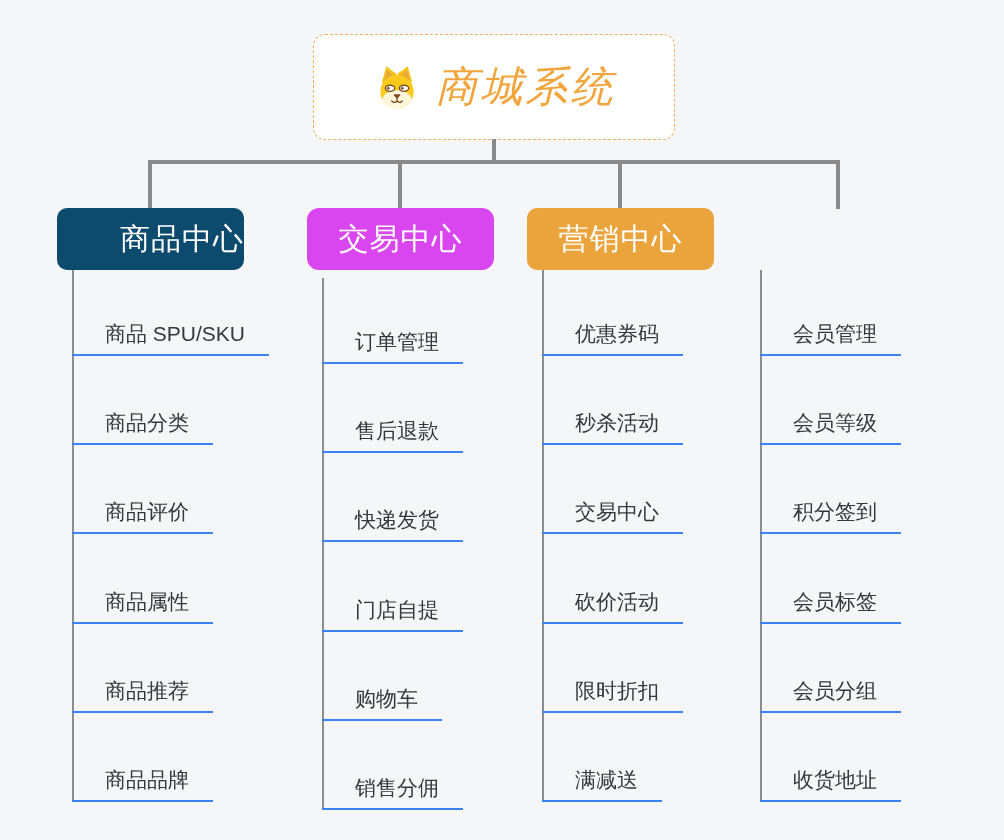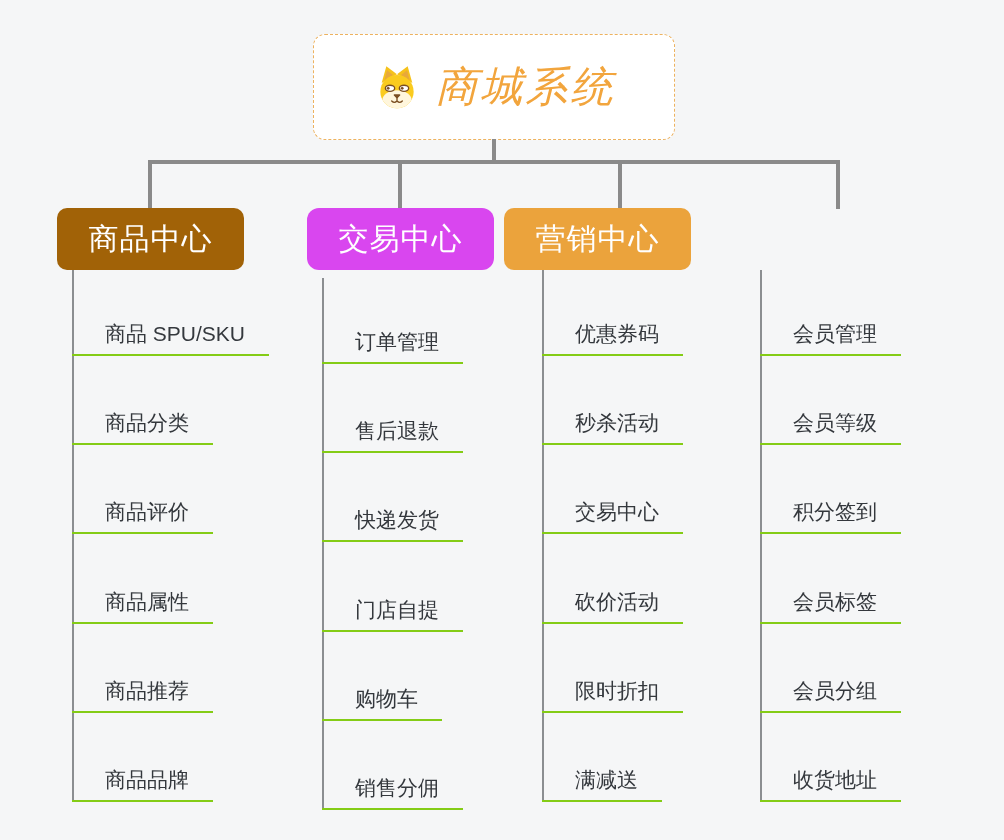--- a/index.html
+++ b/index.html
@@ -17,28 +17,28 @@
   .line{position:absolute;background:#8A8A8A;}
   .stub-root{left:492px;top:139px;width:4px;height:22px;}
   .hline{left:148px;top:160px;width:692px;height:4px;}
   .drop{top:160px;width:4px;height:49px;}
   .drop-1{left:148px;} .drop-2{left:398px;} .drop-3{left:618px;} .drop-4{left:836px;}
 
   
   .branch{position:absolute;top:208px;width:187px;height:62px;border-radius:10px;
           display:flex;align-items:center;justify-content:center;cursor:pointer;}
   .branch span{color:#fff;font-size:30px;letter-spacing:1px;line-height:1;}
-  .branch-1{left:57px;} .branch-2{left:307px;} .branch-3{left:504px;} .branch-4{left:745px;}
+  .branch-1{left:57px;} .branch-2{left:307px;} .branch-3{left:527px;} .branch-4{left:745px;}
 
   
   .col{position:absolute;top:270px;width:250px;height:535px;}
   .col-1{left:72px;} .col-2{left:322px;margin-top:8px;} .col-3{left:542px;} .col-4{left:760px;}
   .trunk{position:absolute;left:0;top:0;width:2px;height:532px;background:#8B8E91;}
   .item{position:absolute;left:0;white-space:nowrap;font-size:21px;line-height:27px;
-        color:#34383D;padding:0 24px 7px 33px;border-bottom:2px solid #84cc16;cursor:pointer;}
+        color:#34383D;padding:0 24px 7px 33px;border-bottom:2px solid #3b82f6;cursor:pointer;}
   .i1{top:50px;} .i2{top:139px;} .i3{top:228px;} .i4{top:318px;} .i5{top:407px;} .i6{top:496px;}
 </style>
 </head>
 <body>
 
 <div class="canvas">
 
   <div class="root" style="border-color: rgb(237, 178, 95);">
     <svg class="root-icon" viewBox="0 0 72 72" xmlns="http://www.w3.org/2000/svg">
       <polygon points="13,30 20,5 36,17" fill="#F6C21A"></polygon>
@@ -60,21 +60,21 @@
     <span class="root-title" style="color: rgb(242, 165, 61); font-style: italic;">商城系统</span>
   </div>
 
   <div class="line stub-root"></div>
   <div class="line hline"></div>
   <div class="line drop drop-1"></div>
   <div class="line drop drop-2"></div>
   <div class="line drop drop-3"></div>
   <div class="line drop drop-4"></div>
 
-  <div class="branch branch-1" style="background-color: #a16207;">
+  <div class="branch branch-1" style="background-color: #0c4a6e; justify-content: flex-end;">
     <span>商品中心</span>
   </div>
   <div class="branch branch-2" style="background-color: #d946ef; border-radius: 12px;">
     <span>交易中心</span>
   </div>
   <div class="branch branch-3" style="background-color: rgb(235, 163, 60);">
     <span>营销中心</span>
   </div>
 
   <div class="col col-1">

